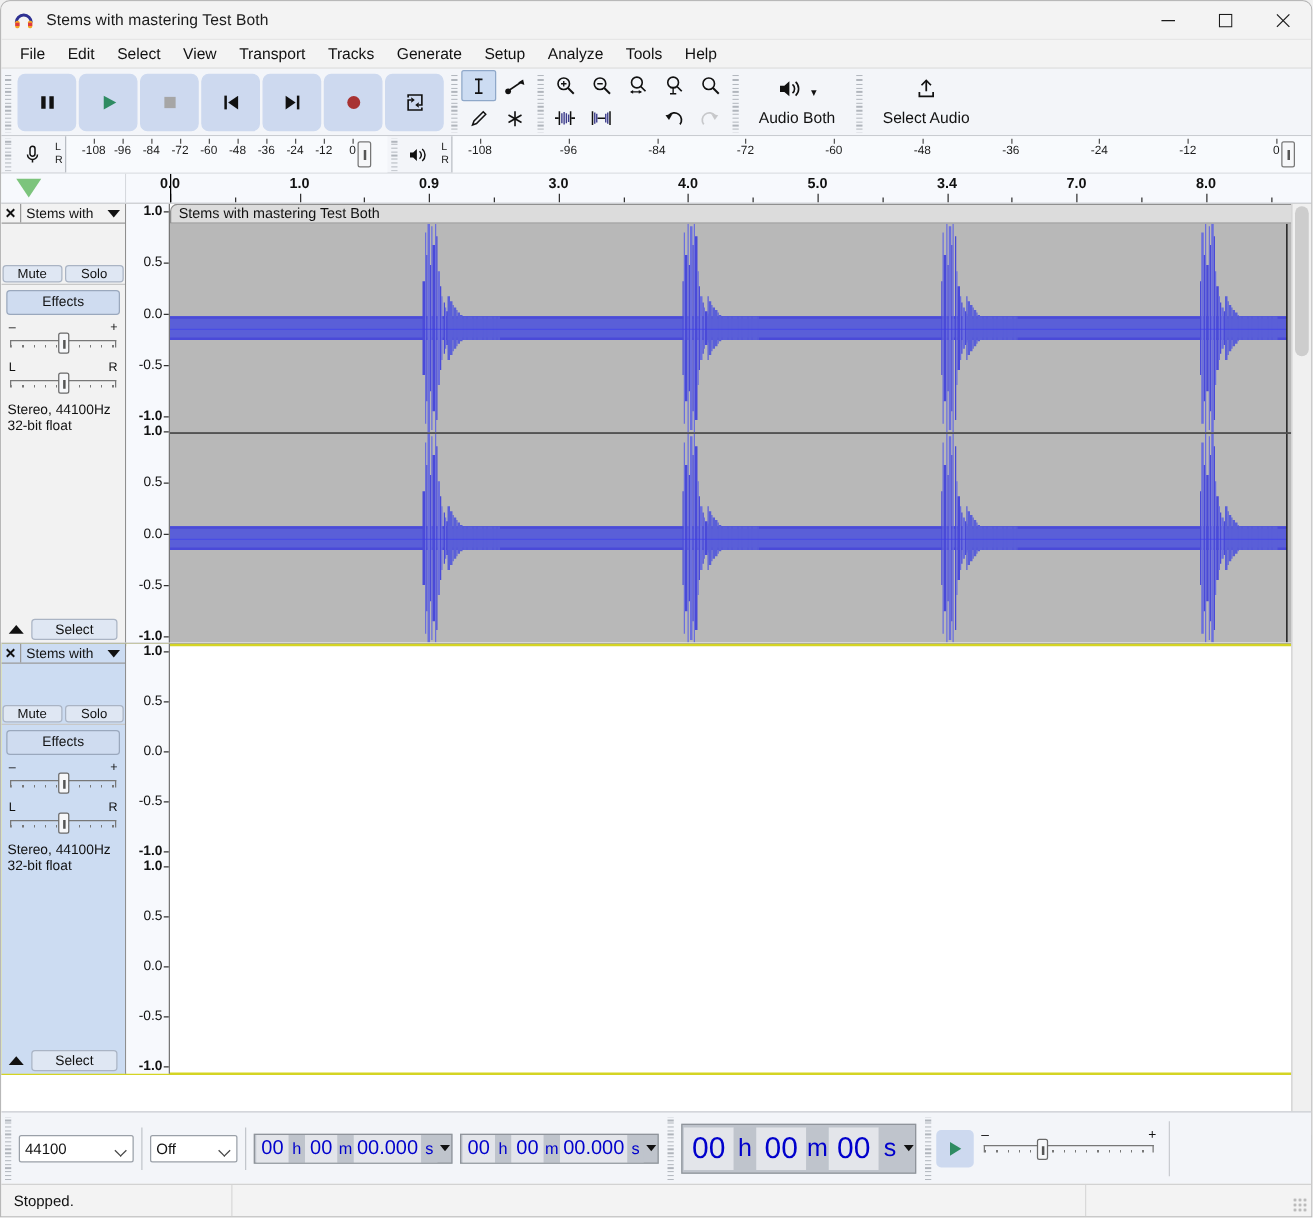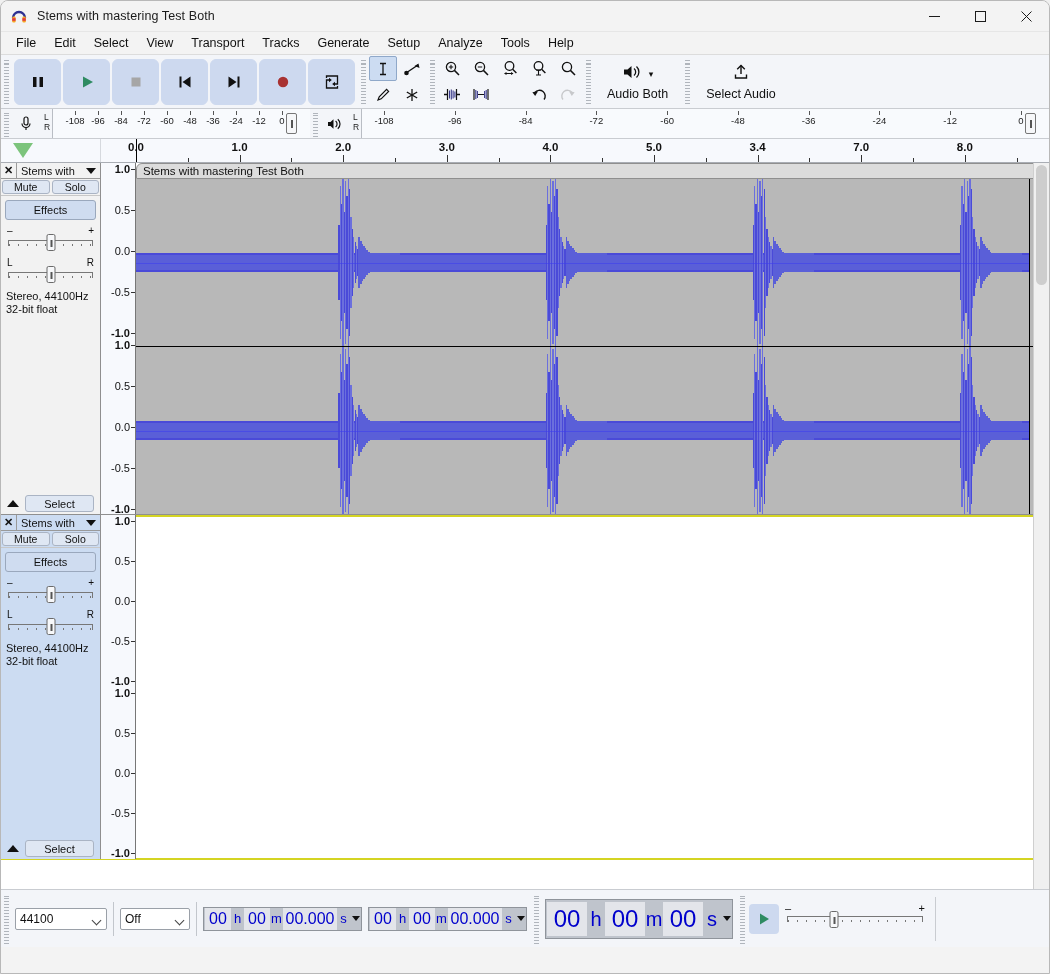--- a/index.html
+++ b/index.html
@@ -170,21 +170,21 @@
     border-right: 1px solid #9a9a9a; font-size: 11px; font-weight: bold; color: #111;
   }
   .tcp-name {
     flex: 1; display: flex; align-items: center; justify-content: space-between;
     padding: 0 4px; font-size: 11px; overflow: hidden; white-space: nowrap;
   }
   .caret-dn {
     width: 0; height: 0; border-left: 5px solid transparent; border-right: 5px solid transparent;
     border-top: 6px solid #111; margin-left: 3px; flex: none;
   }
-  .ms-row { display: flex; height: 17px; border-bottom: 1px solid #c8c8c8; }
+  .ms-row { display: flex; height: 17px; border-bottom: 1px solid #c8c8c8; margin-top: 32px; }
   .msbtn {
     flex: 1; display: flex; align-items: center; justify-content: center;
     font-size: 10.5px; color: #111; background: #dfe7f3; border: 1px solid #aab4c4;
     border-radius: 3px; margin: 1px;
   }
   .fx-btn {
     margin: 4px 4px 0 4px; height: 20px; display: flex; align-items: center; justify-content: center;
     font-size: 11px; background: #cfdcf0; border: 1px solid #9aa8bd; border-radius: 3px;
   }
   .sl-wrap { margin: 6px 5px 0 5px; position: relative; height: 26px; }
@@ -637,21 +637,21 @@
     <div class="ruler-left">
       <div class="pinned-tri"></div>
     </div>
     <div class="ruler" id="ruler">
         <div class="rlbl" style="left: 35px;">0.0</div>
         <div class="rtick major" style="left: 35px;"></div>
         <div class="rtick minor" style="left: 86.8px;"></div>
         <div class="rlbl" style="left: 138.6px;">1.0</div>
         <div class="rtick major" style="left: 138.6px;"></div>
         <div class="rtick minor" style="left: 190.4px;"></div>
-        <div class="rlbl" style="left: 242.2px;">2.0</div>
+        <div class="rlbl" style="left: 242.2px;">0.9</div>
         <div class="rtick major" style="left: 242.2px;"></div>
         <div class="rtick minor" style="left: 294px;"></div>
         <div class="rlbl" style="left: 345.8px;">3.0</div>
         <div class="rtick major" style="left: 345.8px;"></div>
         <div class="rtick minor" style="left: 397.6px;"></div>
         <div class="rlbl" style="left: 449.4px;">4.0</div>
         <div class="rtick major" style="left: 449.4px;"></div>
         <div class="rtick minor" style="left: 501.2px;"></div>
         <div class="rlbl" style="left: 553px;">5.0</div>
         <div class="rtick major" style="left: 553px;"></div>
@@ -1226,14 +1226,20 @@
       <div class="pspeed">
         <span class="sl-lbl l" style="top:-2px;left:0;position:absolute;font-size:11px">–</span>
         <span class="sl-lbl r" style="top:-2px;right:0;position:absolute;font-size:11px">+</span>
         <div class="sl-track" style="top:12px;left:2px;right:2px"></div>
         <div class="sl-thumb" style="top:7px;left:35%"></div>
       </div>
       <div style="width:1px;height:44px;background:#c9ccd1;margin-left:10px"></div>
     </div>
   </div>
 
+  <div class="statusbar">
+    <div class="status-cell b">Stopped.</div>
+    <div class="status-cell c"></div>
+    <div class="status-cell" style="width:180px"></div>
+    <div class="resize-grip"></div>
+  </div>
 
 </div>
 
 </body></html>

